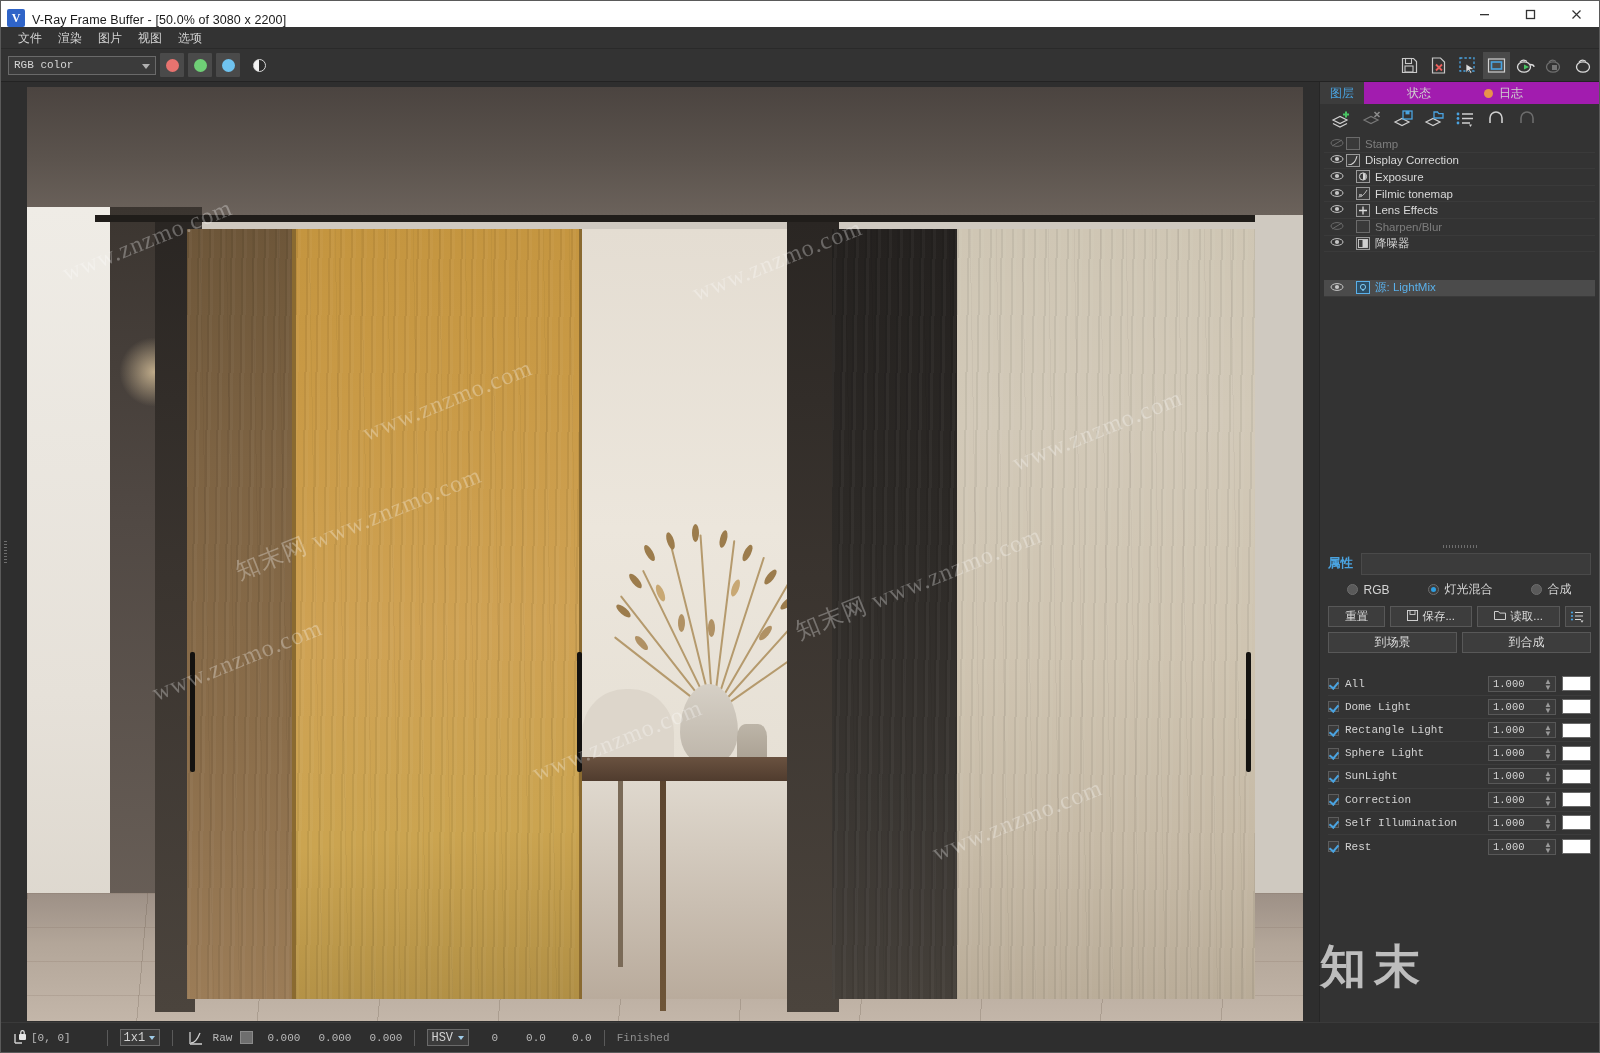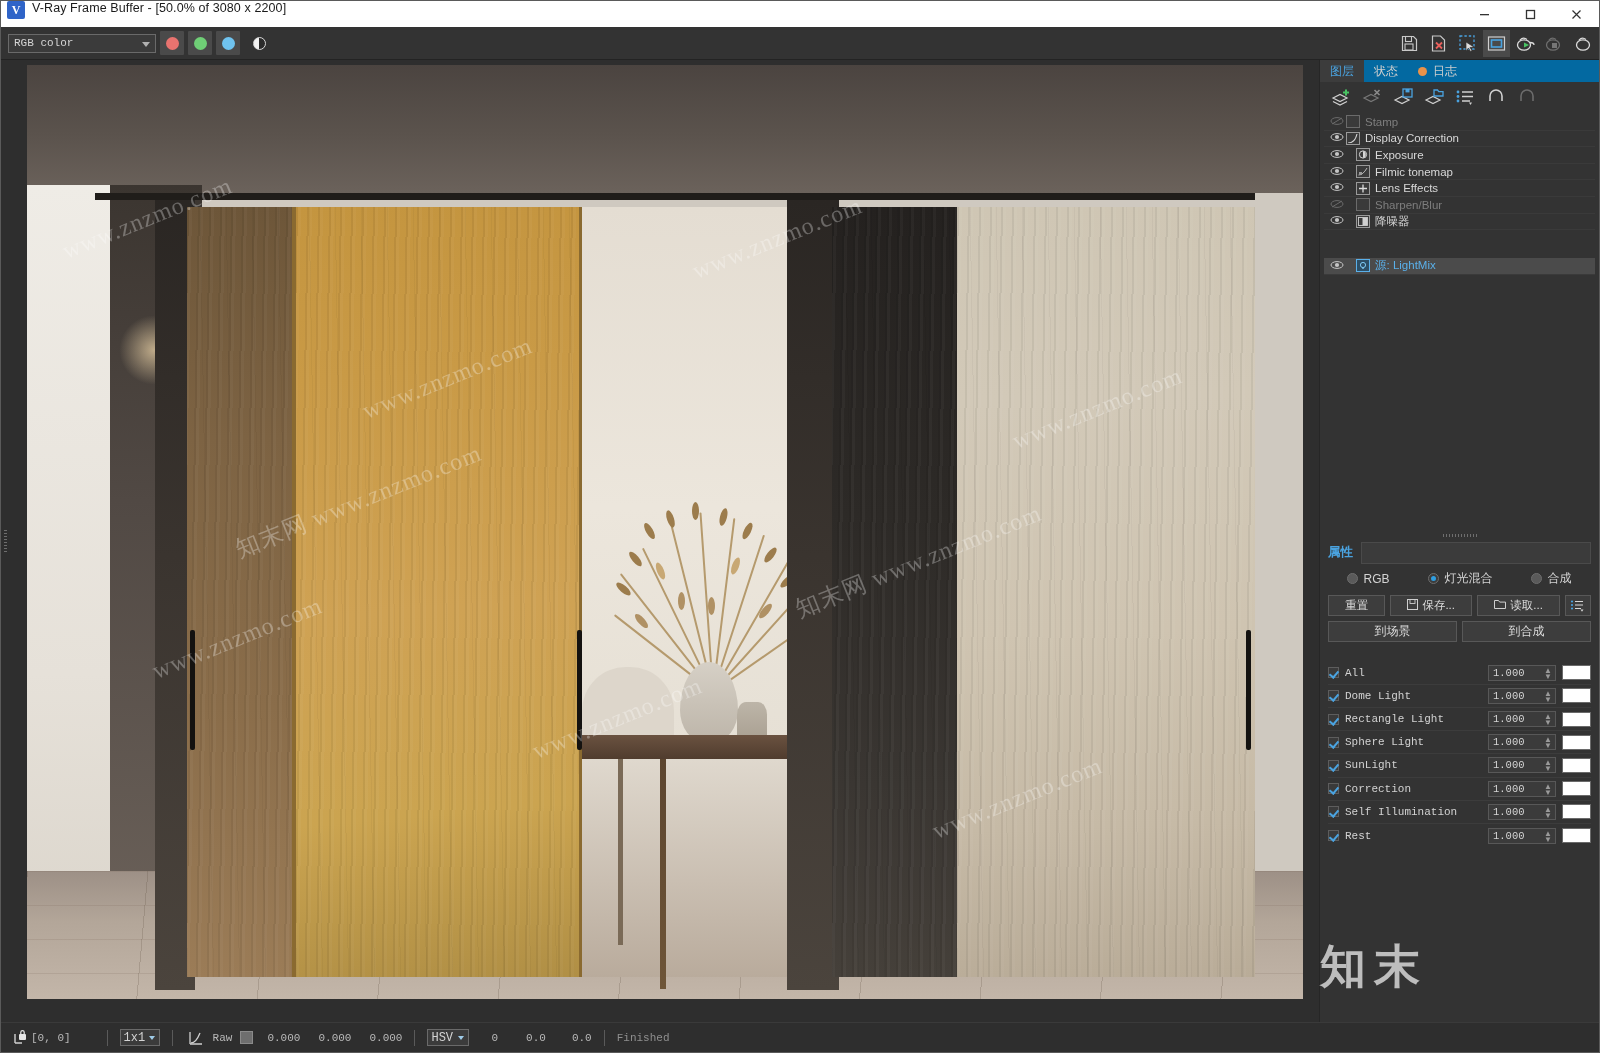--- a/index.html
+++ b/index.html
@@ -3,21 +3,21 @@
 <meta charset="utf-8">
 <style>
   * { box-sizing: border-box; margin:0; padding:0; }
   html,body{ width:1600px; height:1053px; overflow:hidden; background:#2b2b2b;
     font-family:"Liberation Sans", sans-serif; }
 
   .app{ position:relative; width:1600px; height:1053px; background:#2e2e2e;
         display:flex; flex-direction:column; border:1px solid #5a5a5a; }
 
   
-  .titlebar{ height:26px; background:#ffffff; display:flex; align-items:flex-start;
+  .titlebar{ height:26px; background:#ffffff; display:flex; align-items:flex-end;
              flex:0 0 26px; }
   .tb-icon{ width:18px; height:18px; margin:0 7px 0 6px; background:#2f64c8;
             border-radius:2px; position:relative; flex:0 0 18px; }
   .tb-icon::after{ content:"V"; position:absolute; inset:0; color:#fff;
             font-size:12px; font-weight:bold; display:flex; align-items:center;
             justify-content:center; font-family:"Liberation Serif", serif;}
   .tb-title{ font-size:12.5px; color:#1a1a1a; letter-spacing:.1px; }
   .tb-spacer{ flex:1 1 auto; }
   .winbtn{ width:46px; height:26px; display:flex; align-items:center;
            justify-content:center; color:#333; font-size:13px; }
@@ -132,21 +132,21 @@
   .seed{ position:absolute; width:7px; height:18px; border-radius:50%;
          background:#9c7c4c; }
 
   .wm{ position:absolute; color:rgba(255,255,255,.30); font-size:24px;
        transform:rotate(-22deg); white-space:nowrap; pointer-events:none;
        font-family:"Liberation Serif", serif; letter-spacing:1px;}
 
   
   .right{ width:280px; flex:0 0 280px; background:#333333; display:flex;
           flex-direction:column; border-left:1px solid #262626;}
-  .tabs{ height:22px; display:flex; align-items:flex-end; background:#0369a1; }
+  .tabs{ height:22px; display:flex; align-items:flex-end; background:#a21caf;gap:33px; }
   .tab{ height:22px; padding:0 10px; display:flex; align-items:center; gap:6px;
         font-size:12px; color:#cfcfcf; }
   .tab.sel{ background:#3c3c3c; color:#4aa3e0; }
   .logdot{ width:9px;height:9px;border-radius:50%;background:#e8924a;display:block;}
 
   .ltools{ height:30px; display:flex; align-items:center; padding-left:8px;
            gap:4px; background:#333; }
   .ltools .it{ width:27px;height:26px; display:flex;align-items:center;justify-content:center;}
 
   .layers{ background:#333; padding:2px 4px 0 4px; }
@@ -250,20 +250,27 @@
           <rect x="2.5" y="2.5" width="8" height="8" fill="none" stroke="#333" stroke-width="1.3"></rect>
         </svg>
     </div>
     <div class="winbtn">
       <svg width="13" height="13" viewBox="0 0 13 13">
           <path d="M2.5 2.5 L10.5 10.5 M10.5 2.5 L2.5 10.5" stroke="#333" stroke-width="1.2" fill="none"></path>
         </svg>
     </div>
   </div>
 
+  <div class="menubar">
+    <div class="menu-item">文件</div>
+    <div class="menu-item">渲染</div>
+    <div class="menu-item">图片</div>
+    <div class="menu-item">视图</div>
+    <div class="menu-item">选项</div>
+  </div>
 
   <div class="toolbar">
     <div class="combo">
       <span>RGB color</span>
       <span class="car"></span>
     </div>
     <div class="chan sel">
         <i style="background:#e8736f"></i>
       </div>
     <div class="chan sel">

